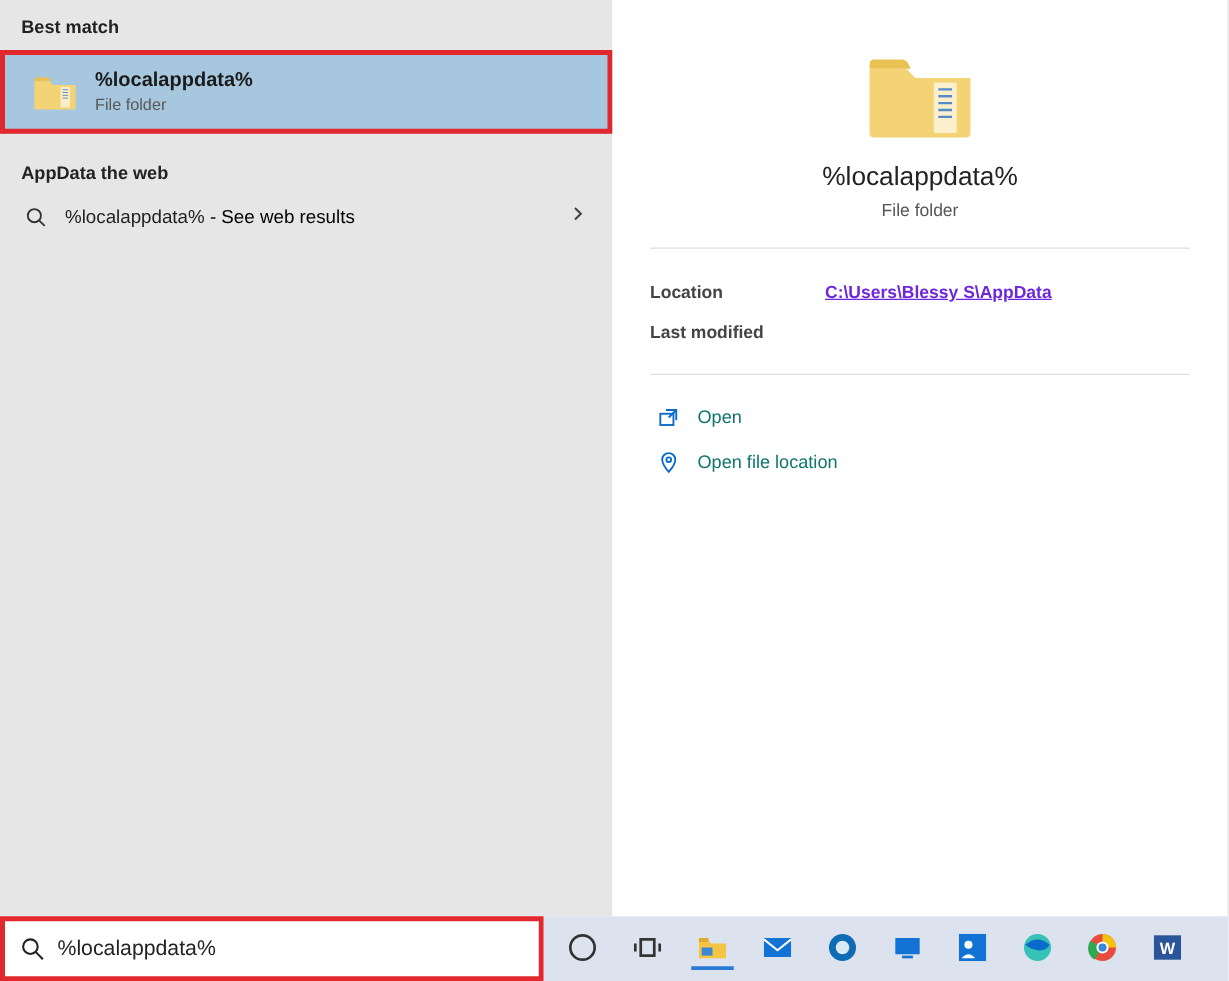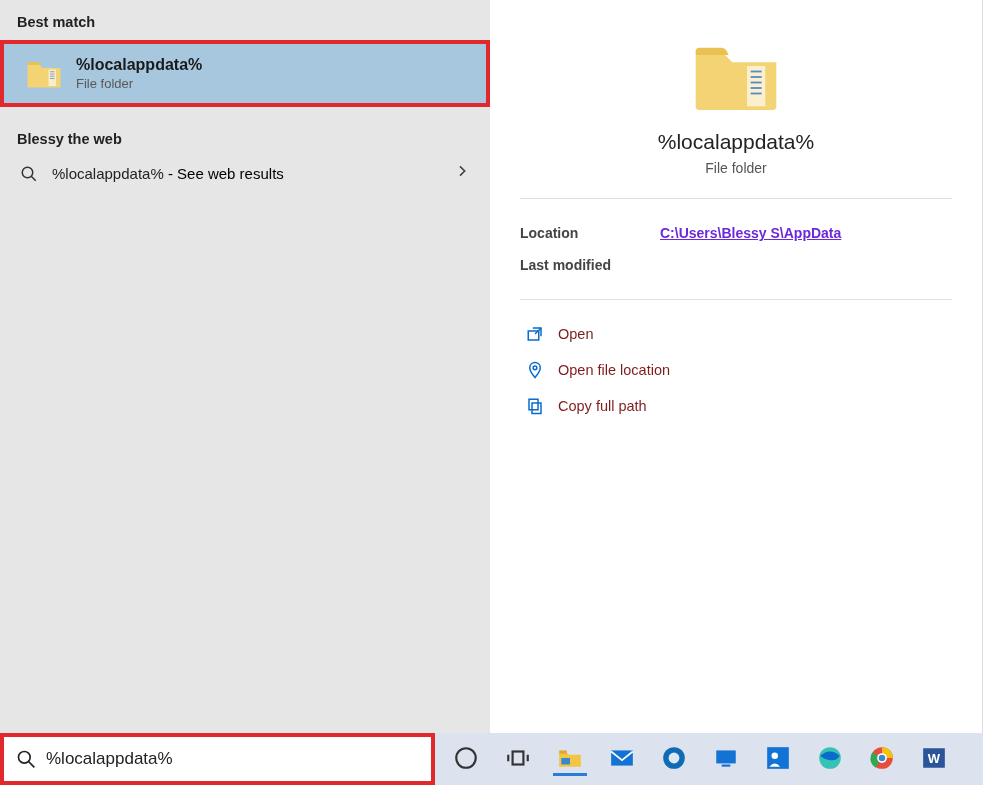--- a/index.html
+++ b/index.html
@@ -37,21 +37,21 @@
   .details-title { font-size: 21px; color: #222; margin-top: 6px; }
   .details-sub   { font-size: 14px; color: #555; margin-top: 6px; }
 
   .info-block { padding: 18px 0 18px 0; margin: 0 30px; border-bottom: 1px solid #e0e0e0; font-size: 14px; font-weight: bold; }
   .info-row { display: flex; padding: 8px 0; }
   .info-label { width: 140px; color: #444; }
   .info-val { color: #333; }
   .info-val.link { text-decoration: underline; color: #6d28d9; cursor: pointer; }
 
   .actions { padding: 16px 0; margin: 0 30px; }
-  .action-item { display: flex; align-items: center; gap: 14px; padding: 9px 6px; font-size: 14.5px; color: #7f1d1d; cursor: pointer; }
+  .action-item { display: flex; align-items: center; gap: 14px; padding: 9px 6px; font-size: 14.5px; color: #0f766e; cursor: pointer; }
   .action-icon { width: 18px; height: 18px; display:flex; align-items:center; justify-content:center; }
   .action-icon svg { width: 18px; height: 18px; }
 
   
   .search-row { height: 52px; display:flex; align-items:stretch; }
   .search-wrap { width: 435px; padding: 0; }
   .search-box {
     border: 4px solid #e1282c;
     background: #fff;
     height: 52px;
@@ -91,21 +91,21 @@
             <line x1="32" y1="23" x2="38" y2="23" stroke="#5a8ac6" stroke-width="1"></line>
             <line x1="32" y1="26" x2="38" y2="26" stroke="#5a8ac6" stroke-width="1"></line>
           </svg>
         </span>
         <div class="bm-text">
           <div class="bm-title">%localappdata%</div>
           <div class="bm-sub">File folder</div>
         </div>
       </div>
 
-      <div class="section-header">Blessy the web</div>
+      <div class="section-header">AppData the web</div>
 
       <div class="web-item">
         <span class="search-glyph">
           <svg viewBox="0 0 24 24" fill="none" stroke="#333" stroke-width="2">
             <circle cx="10" cy="10" r="7"></circle>
               <line x1="15" y1="15" x2="21" y2="21"></line>
           </svg>
         </span>
         <div class="web-text">
           <span>%localappdata%</span><span class="suffix"> - See web results</span>
@@ -160,29 +160,20 @@
         </div>
         <div class="action-item">
           <span class="action-icon">
             <svg viewBox="0 0 24 24" fill="none" stroke="#0b6bcb" stroke-width="2">
               <path d="M12 2 C8 2 5 5 5 9 C5 14 12 22 12 22 C12 22 19 14 19 9 C19 5 16 2 12 2 Z"></path>
               <circle cx="12" cy="9" r="2.5"></circle>
             </svg>
           </span>
           <span>Open file location</span>
         </div>
-        <div class="action-item">
-          <span class="action-icon">
-            <svg viewBox="0 0 24 24" fill="none" stroke="#0b6bcb" stroke-width="2">
-              <rect x="8" y="8" width="12" height="14"></rect>
-                <rect x="4" y="3" width="12" height="14"></rect>
-            </svg>
-          </span>
-          <span>Copy full path</span>
-        </div>
       </div>
     </div>
   </div>
 
   <div class="search-row">
     <div class="search-wrap">
       <div class="search-box">
         <span class="si">
           <svg viewBox="0 0 24 24" fill="none" stroke="#222" stroke-width="2">
             <circle cx="10" cy="10" r="7"></circle>

